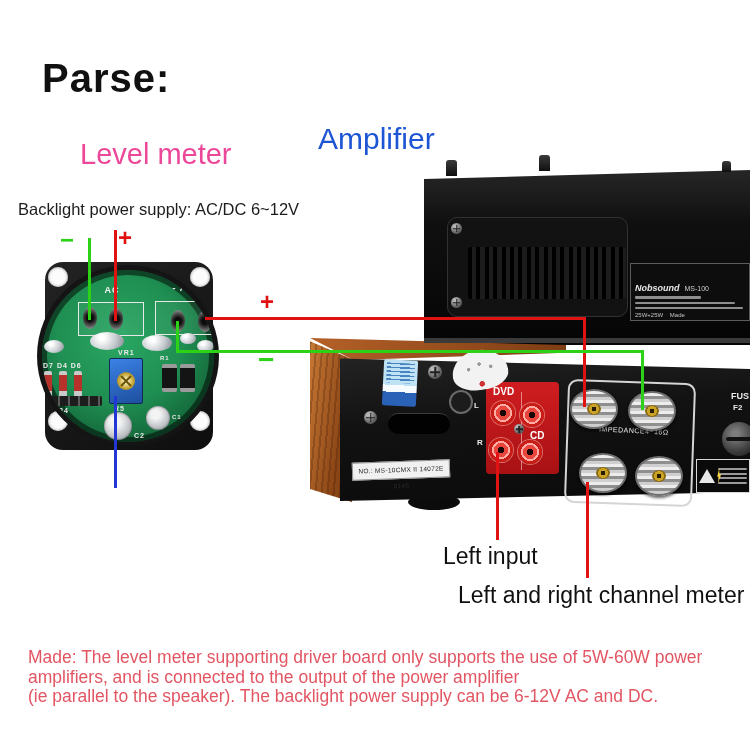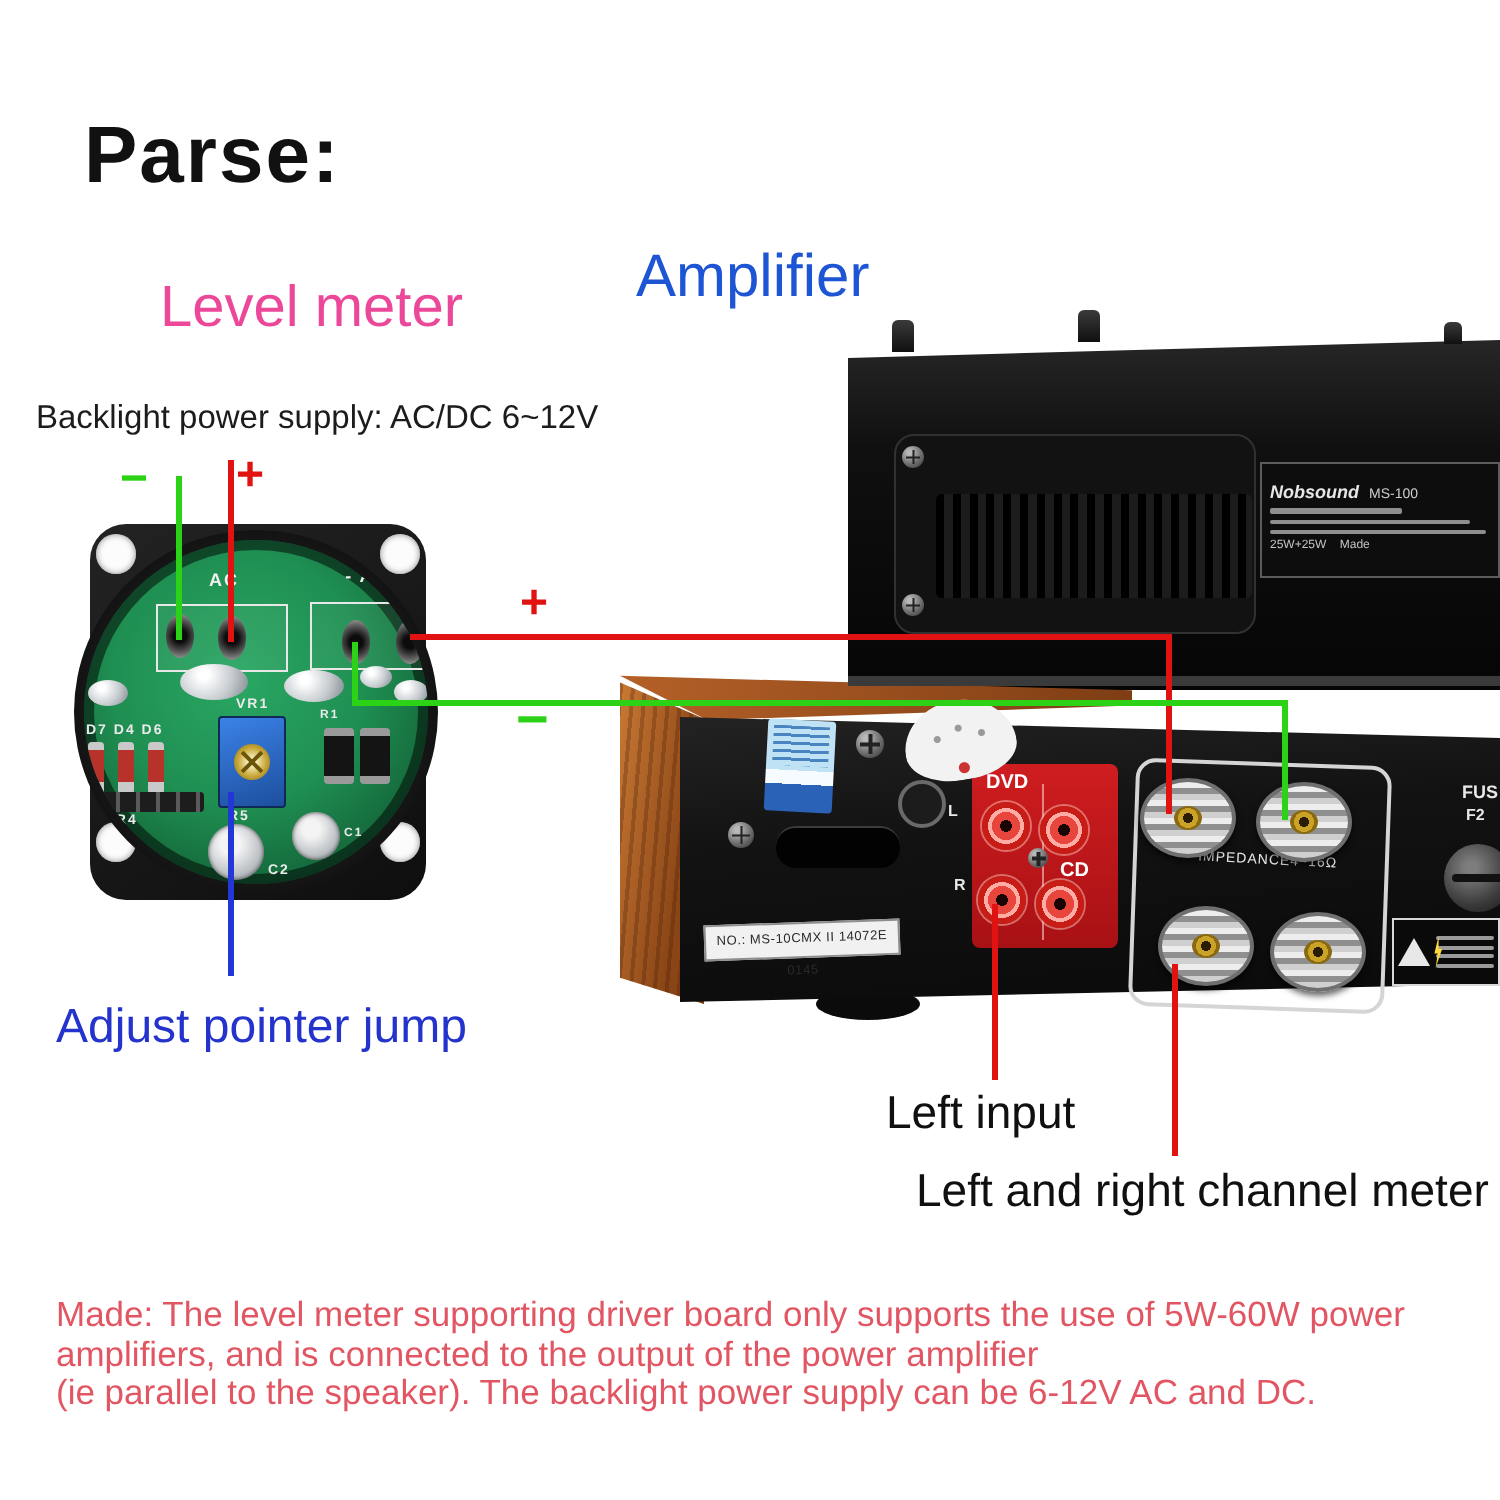--- a/index.html
+++ b/index.html
@@ -49,21 +49,21 @@
             background:linear-gradient(180deg,#262626 0%,#101010 30%,#050505 100%);
             clip-path:polygon(0 9px,100% 0,100% 100%,0 100%); z-index:10; }
   .ampbox-bottom { left:424px; top:338px; width:326px; height:5px; background:#3a3a3a; z-index:11; }
   .knob { background:linear-gradient(180deg,#3a3a3a,#101010); border-radius:3px 3px 0 0; z-index:12; }
   .vent { left:447px; top:217px; width:181px; height:100px; background:#121212; border:1px solid #313131; border-radius:10px; z-index:12; }
   .slots { left:468px; top:247px; width:158px; height:52px;
            background:repeating-linear-gradient(90deg,#000 0 4px,#1c1c1c 4px 8.4px); border-radius:3px; z-index:13; }
   .screw { border-radius:50%; background:radial-gradient(circle at 35% 30%,#b8b8b8 10%,#6e6e6e 55%,#2e2e2e 100%); z-index:14; }
   .screw:before { content:""; position:absolute; left:50%; top:15%; width:1.5px; height:70%; background:#222; transform:translateX(-50%); }
   .screw:after  { content:""; position:absolute; top:50%; left:15%; height:1.5px; width:70%; background:#222; transform:translateY(-50%); }
-  .nameplate { left:630px; top:231px; width:120px; height:58px; background:#0d0d0d; border:1px solid #5c5c5c; z-index:13; padding:9px 4px; }
+  .nameplate { left:630px; top:263px; width:120px; height:58px; background:#0d0d0d; border:1px solid #5c5c5c; z-index:13; padding:19px 4px; }
   .np-row1 { display:flex; align-items:baseline; gap:5px; }
   .np-brand { color:#e6e6e6; font-size:9px; font-weight:bold; font-style:italic; }
   .np-model { color:#cfcfcf; font-size:7px; }
   .np-bar { height:3px; background:#8e8e8e; margin-top:3px; border-radius:1px; }
   .np-small { color:#c4c4c4; font-size:6px; margin-top:3px; }
 
   
   .wood-side { left:310px; top:338px; width:42px; height:164px;
                background:linear-gradient(100deg,#c97a35,#8a4516 70%);
                clip-path:polygon(0 2%,100% 13%,100% 100%,0 92%); z-index:10; }
@@ -258,21 +258,20 @@
   <div class="wire wgreen" style="left:176px; top:321px; width:3px; height:32px;"></div>
   <div class="wire wgreen" style="left:176px; top:350px; width:468px; height:3px;"></div>
   <div class="wire wgreen" style="left:641px; top:350px; width:3px; height:60px;"></div>
   <div class="pol pred" style="left:260px; top:290px;">+</div>
   <div class="pol pgreen" style="left:258px; top:346px; font-size:28px;">−</div>
 
   <div class="wire wblue" style="left:114px; top:396px; width:3px; height:92px;"></div>
   <div class="wire wred" style="left:496px; top:452px; width:3px; height:88px;"></div>
   <div class="wire wred" style="left:586px; top:482px; width:3px; height:96px;"></div>
 
-  <div class="abs adjust">Adjust pointer jump</div>
   <div class="abs anno" style="left:443px; top:543px;">Left input</div>
   <div class="abs anno" style="left:458px; top:582px;">Left and right channel meter</div>
 
   <div class="abs note">
     <div>Made: The level meter supporting driver board only supports the use of 5W-60W power</div>
     <div>amplifiers, and is connected to the output of the power amplifier</div>
     <div>(ie parallel to the speaker). The backlight power supply can be 6-12V AC and DC.</div>
   </div>
 
 </div>

